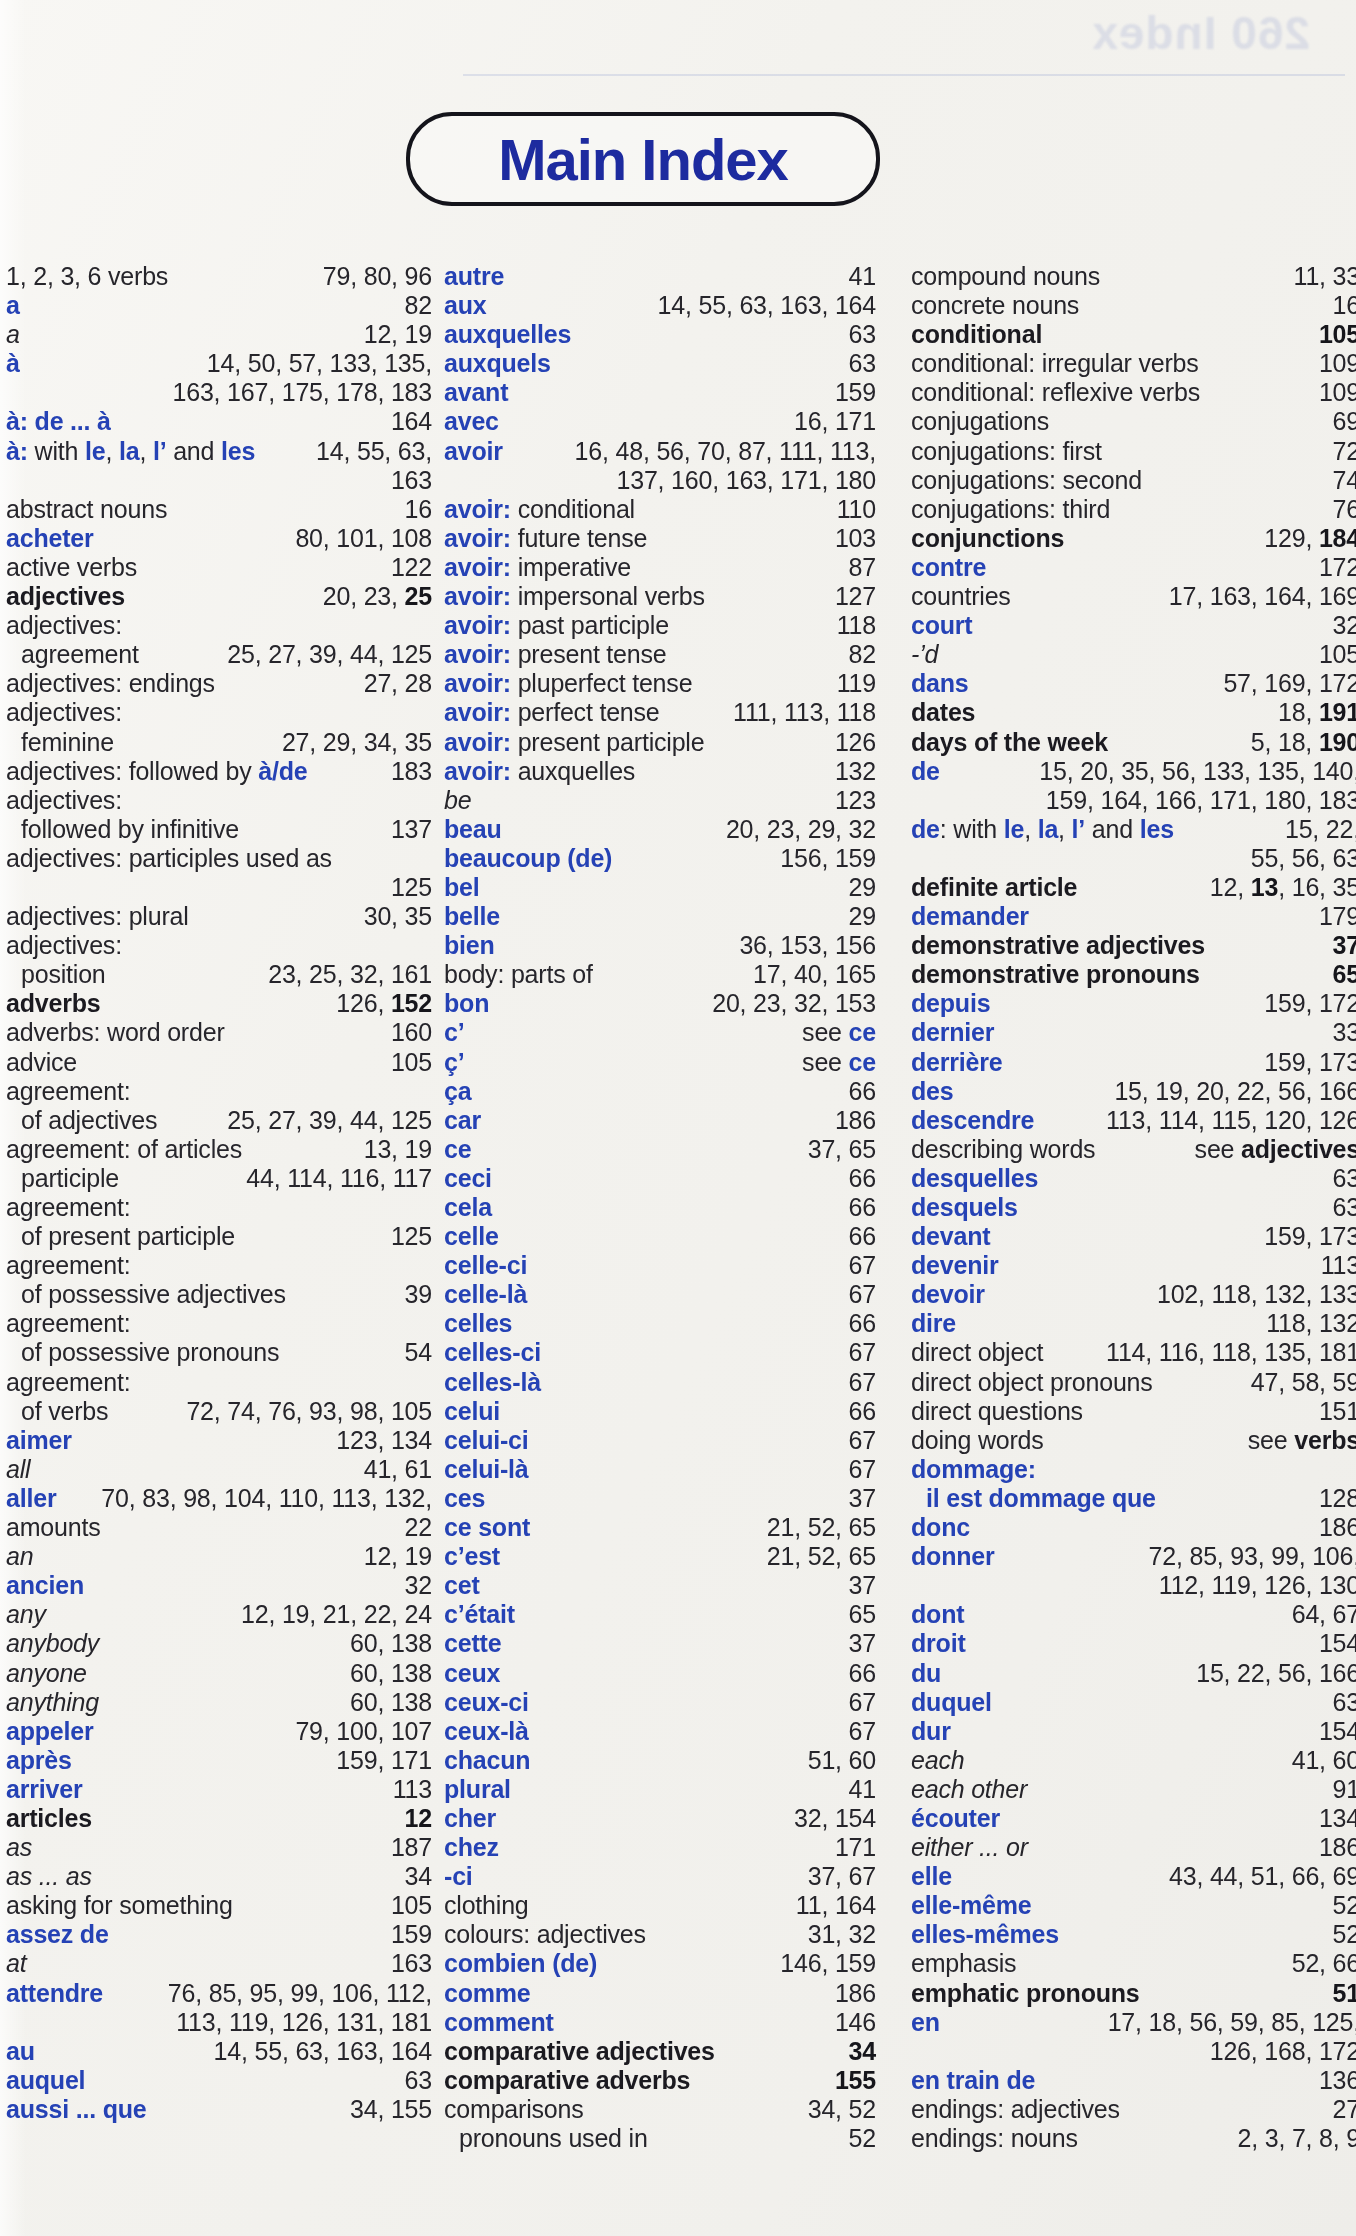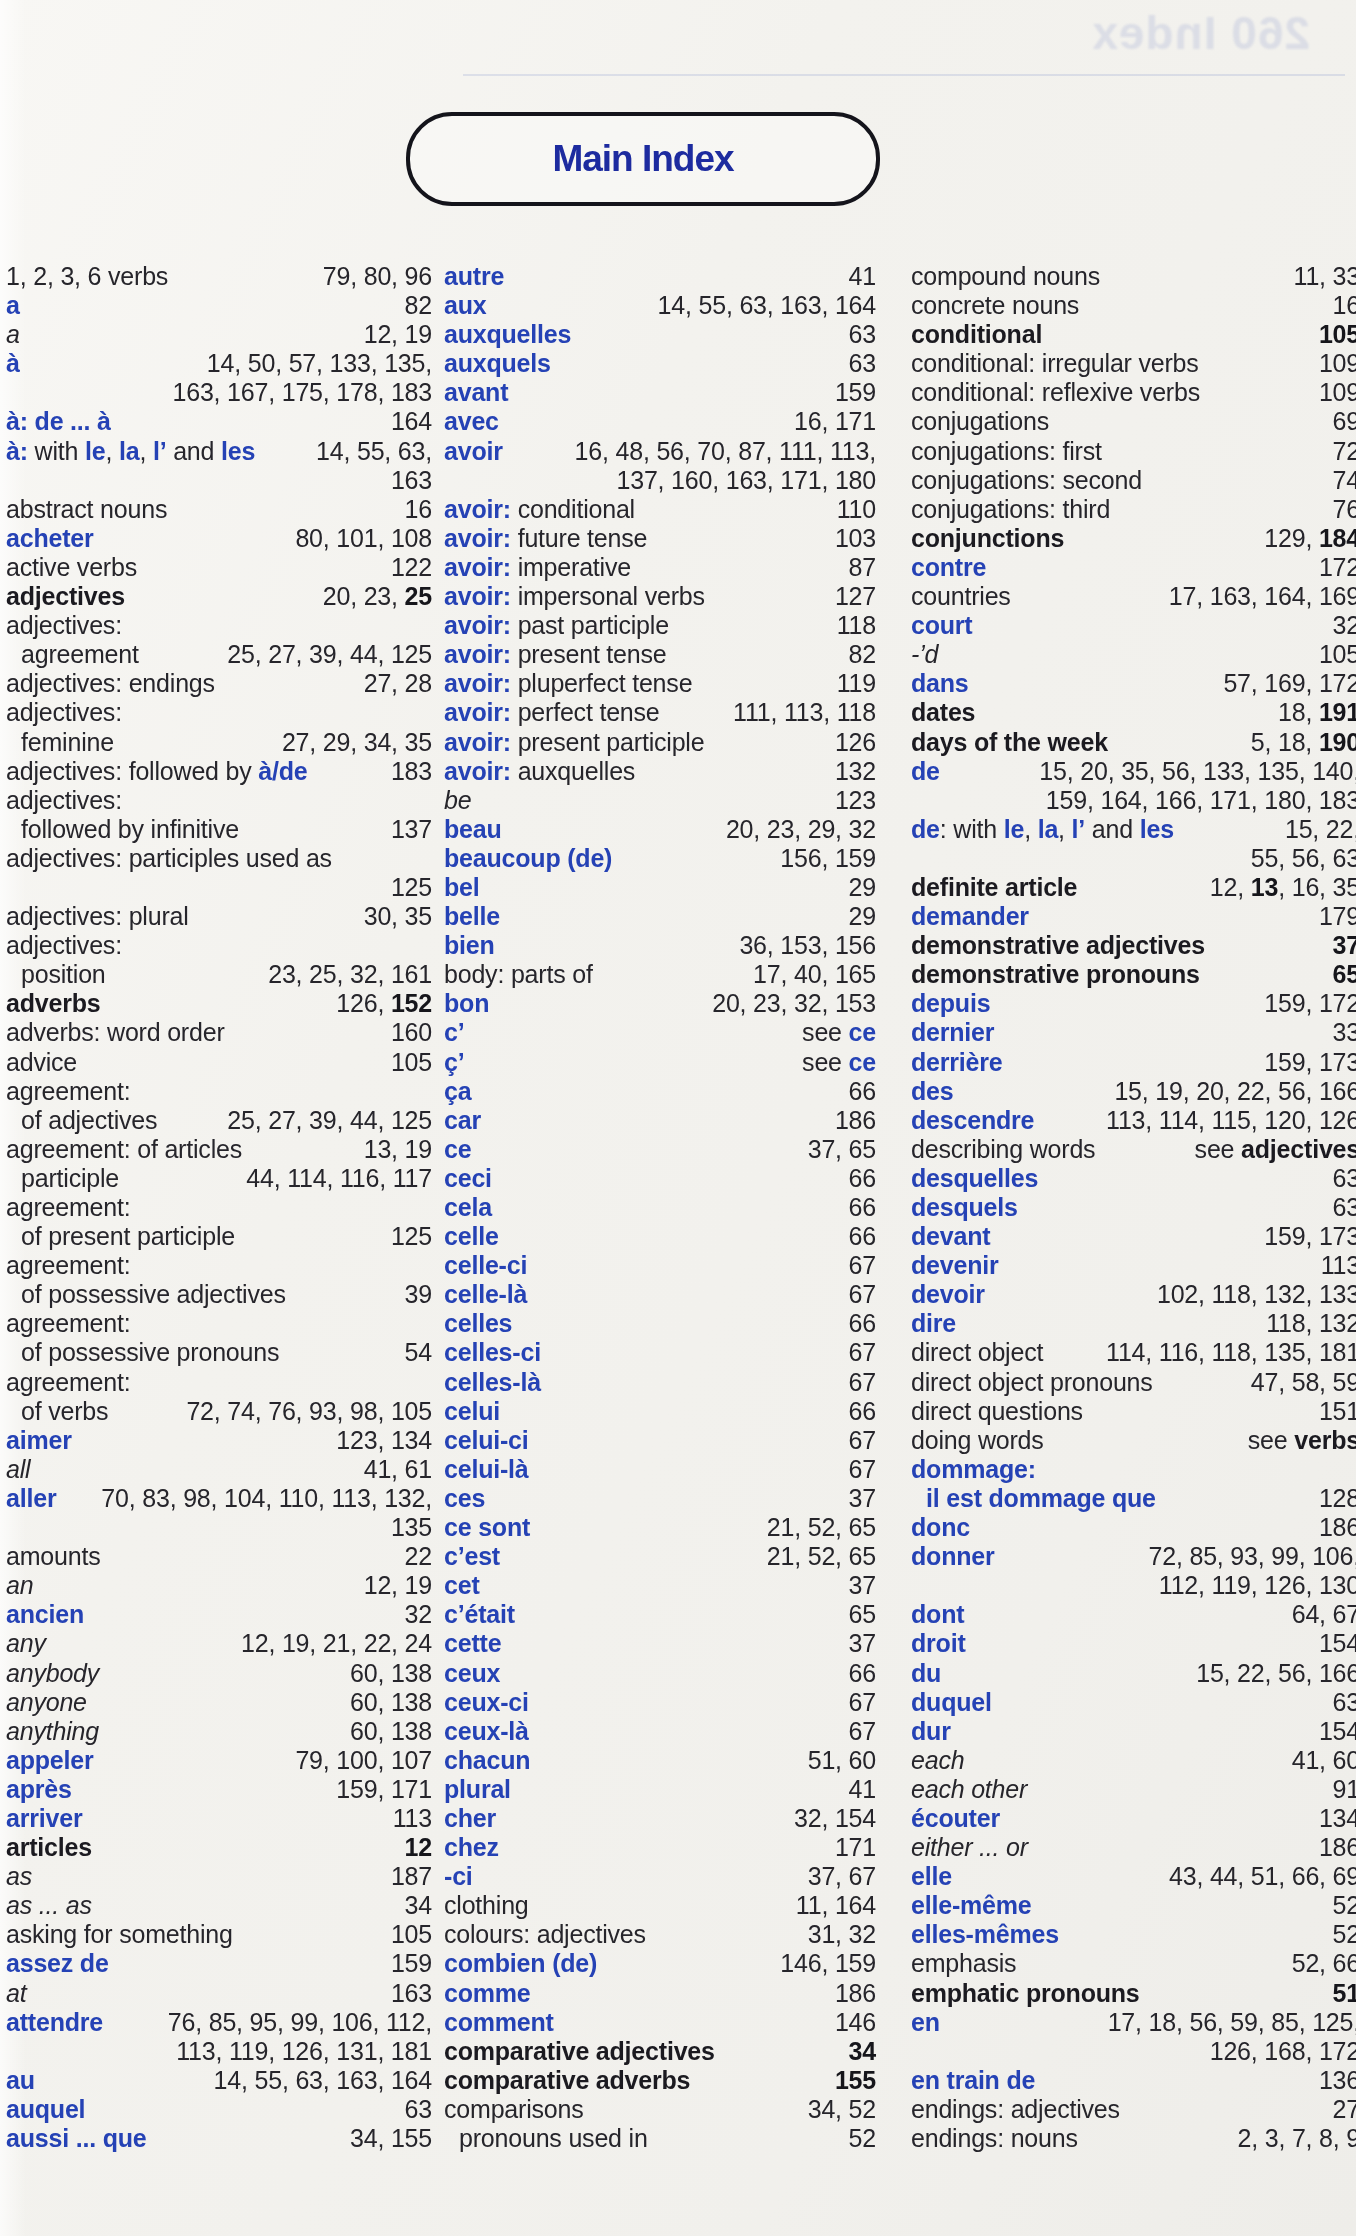--- a/index.html
+++ b/index.html
@@ -10,21 +10,21 @@
     background:linear-gradient(90deg,#ffffff 0%,rgba(255,255,255,0) 100%);opacity:.7;pointer-events:none;}
   .ghost-header{position:absolute;top:6px;left:980px;width:330px;
     transform:scaleX(-1);font-weight:700;font-size:46px;letter-spacing:1px;
     color:rgba(100,120,195,0.16);filter:blur(1px);white-space:nowrap;}
   .ghost-rule{position:absolute;top:74px;left:463px;width:882px;height:2px;
     background:rgba(120,140,200,0.20);}
   .title-pill{position:absolute;left:406px;top:112px;width:466px;height:86px;
     border:4.5px solid #14141b;border-radius:46px;
     display:flex;align-items:center;justify-content:center;
     background:rgba(250,250,248,0.55);}
-  .title-pill .t{font-size:37px;font-weight:700;color:var(--title-blue,#1d2b9f);letter-spacing:-1px;}
+  .title-pill .t{font-size:58px;font-weight:700;color:var(--title-blue,#1d2b9f);letter-spacing:-1px;}
   .col{position:absolute;top:246px;margin-top:16px;}
   #col1{left:6px;width:426px;}
   #col2{left:444px;width:432px;}
   #col3{left:911px;width:449px;}
   .line{display:flex;justify-content:space-between;align-items:baseline;
     height:29.1px;white-space:nowrap;font-size:25px;letter-spacing:-0.2px;line-height:29.1px;}
   .line .left{padding-right:8px;}
   .line .right{margin-left:auto;text-align:right;}
   .line.ind .left{padding-left:15px;}
   .seg-k{color:#26252b;}
@@ -212,24 +212,20 @@
       </div>
       <div class="line">
         <span class="left"><span class="seg-i">all</span></span>
         <span class="right"><span class="seg-n">41, 61</span></span>
       </div>
       <div class="line">
         <span class="left"><span class="seg-u">aller</span></span>
         <span class="right"><span class="seg-n">70, 83, 98, 104, 110, 113, 132,</span></span>
       </div>
       <div class="line">
-        <span class="left"></span>
-        <span class="right"><span class="seg-n">135</span></span>
-      </div>
-      <div class="line">
         <span class="left"><span class="seg-k">amounts</span></span>
         <span class="right"><span class="seg-n">22</span></span>
       </div>
       <div class="line">
         <span class="left"><span class="seg-i">an</span></span>
         <span class="right"><span class="seg-n">12, 19</span></span>
       </div>
       <div class="line">
         <span class="left"><span class="seg-u">ancien</span></span>
         <span class="right"><span class="seg-n">32</span></span>

